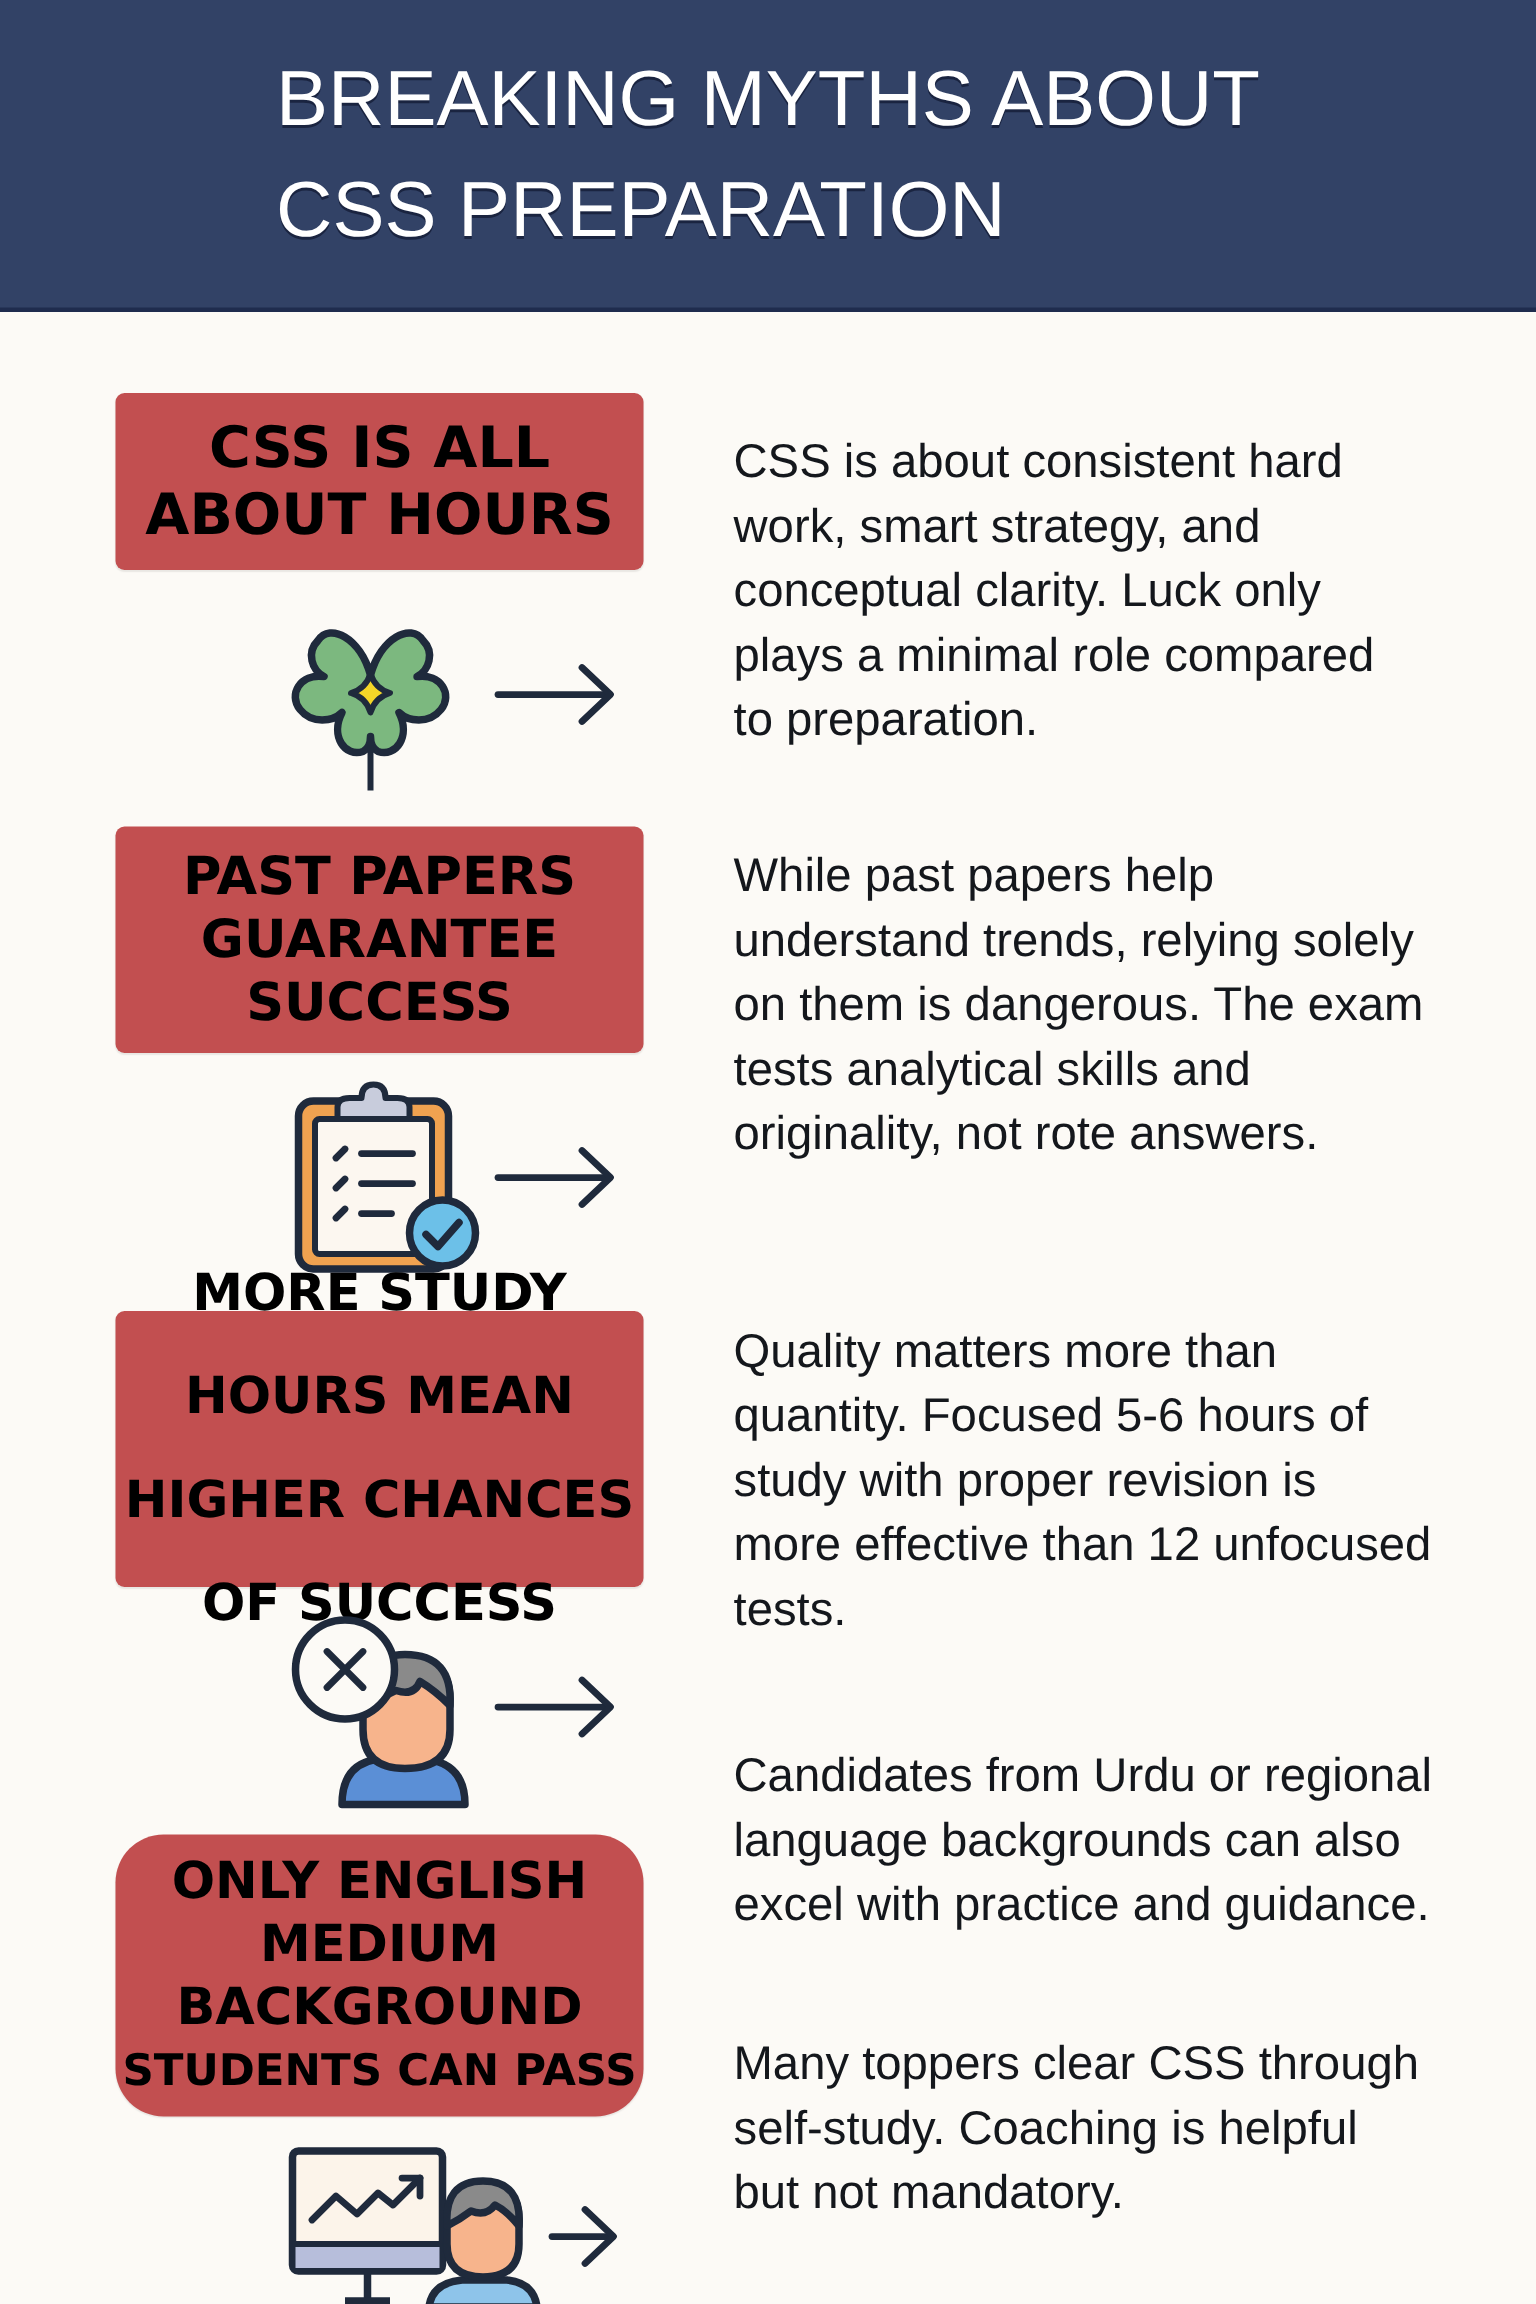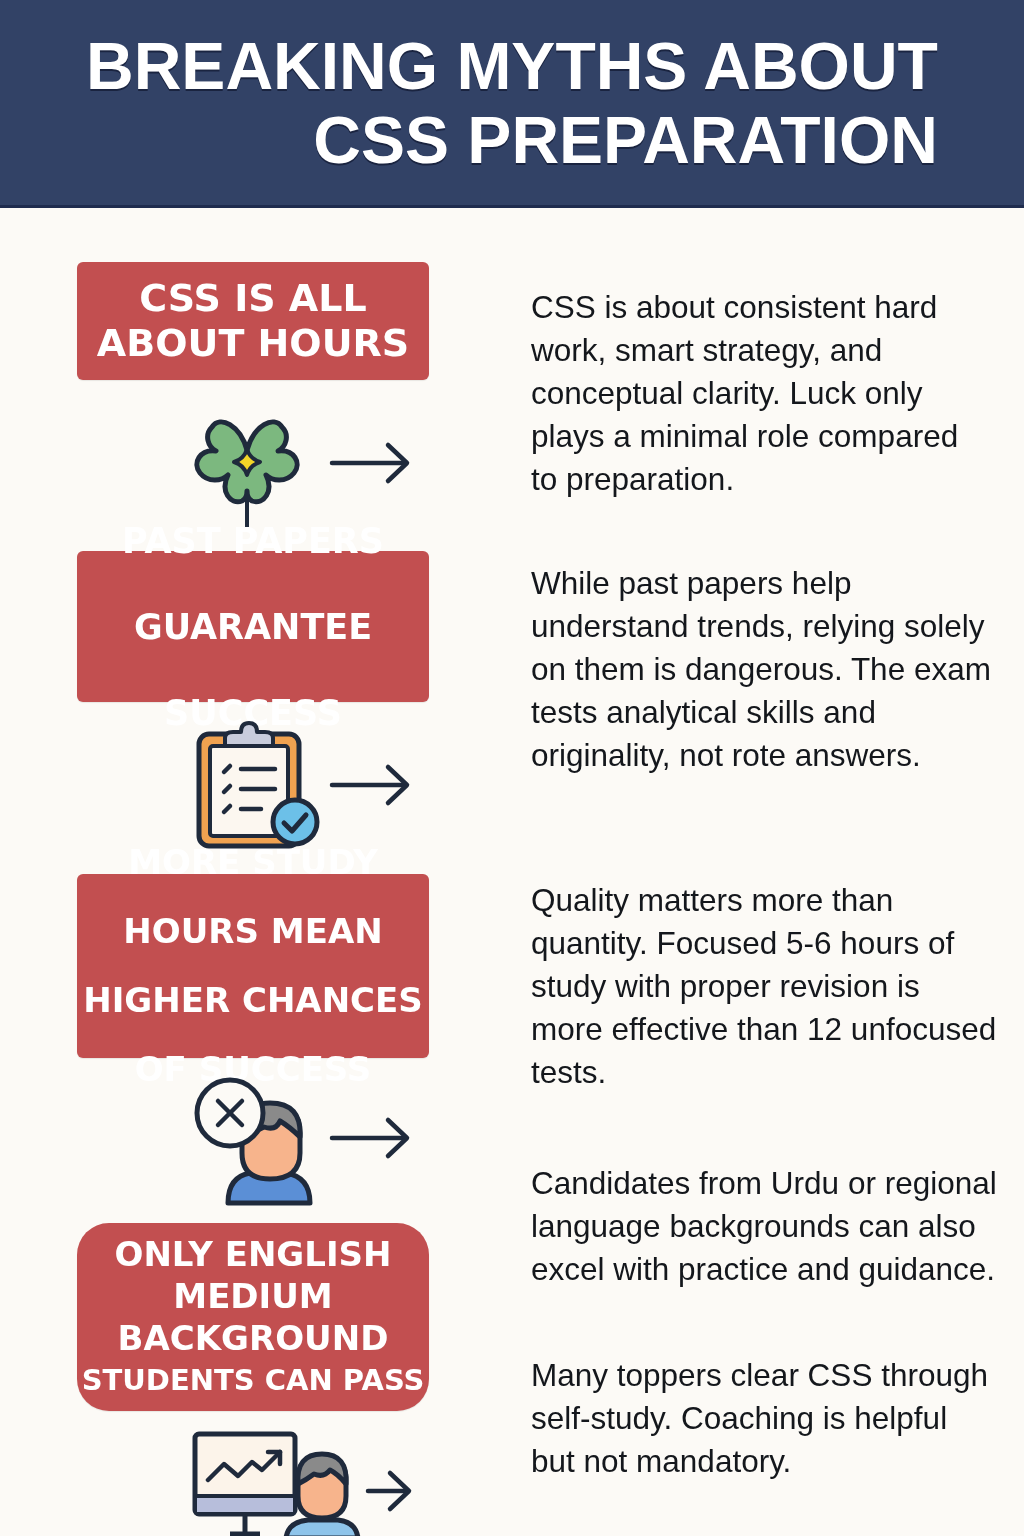--- a/index.html
+++ b/index.html
@@ -9,40 +9,40 @@
     font-family:"DejaVu Sans", "Liberation Sans", sans-serif;
     position:relative;
   }
   .header {
     position:absolute; left:0; top:0; width:1024px; height:205px;
     background:#324266;
     border-bottom:3px solid #1f2c4e;
     display:flex; flex-direction:column; align-items:center; justify-content:center;
   }
   .header h1 {
-    margin:0; color:#ffffff; text-align:right;
-    font-family:"Liberation Sans", sans-serif; font-weight:bold;
-    font-size:66px; line-height:74px; letter-spacing:0px;
+    margin:0; color:#ffffff; text-align:left;
+    font-family:"Liberation Sans", sans-serif; font-weight:normal;
+    font-size:52px; line-height:74px; letter-spacing:0px;
     text-shadow:0 2px 0 #1a2440;
   }
   .myth {
     position:absolute; left:77px; width:352px;
     background:#c24f50; border-radius:6px;
     display:flex; flex-direction:column; align-items:center; justify-content:center;
-    color:#ffffff; text-align:center;
+    color:#000000; text-align:center;
     font-family:"DejaVu Sans", sans-serif; font-weight:bold;
     box-shadow:0 1px 1px rgba(0,0,0,0.08);
   }
   .myth span { display:block; white-space:nowrap; }
   .fact {
     position:absolute; left:489px; width:520px;
     color:#14171c; font-family:"Liberation Sans", sans-serif;
     font-size:31.5px; line-height:43px;
   }
-  .fact span { display:block; white-space:nowrap;margin-left:42px; }
+  .fact span { display:block; white-space:nowrap; }
   .icon { position:absolute; }
   .arrow { position:absolute; }
 </style>
 </head>
 <body>
 
 <div class="header">
   <h1>
     <span style="display:block">BREAKING MYTHS ABOUT</span>
     <span style="display:block">CSS PREPARATION</span>
@@ -65,21 +65,21 @@
   <polyline points="60,5 79,23 60,41" fill="none" stroke="#1f2a3c" stroke-width="4.5" stroke-linecap="round" stroke-linejoin="round"></polyline>
 </svg>
 <div class="fact" style="top:286px;">
   <span>CSS is about consistent hard</span>
   <span>work, smart strategy, and</span>
   <span>conceptual clarity. Luck only</span>
   <span>plays a minimal role compared</span>
   <span>to preparation.</span>
 </div>
 
-<div class="myth" style="top:551px; height:151px; font-size:35px; line-height:42px;gap:44px;">
+<div class="myth" style="top:551px; height:151px; font-size:35px; line-height:42px;">
   <span>PAST PAPERS</span>
   <span>GUARANTEE</span>
   <span>SUCCESS</span>
 </div>
 <svg class="icon" style="left:195px; top:720px;" width="128" height="130" viewBox="0 0 128 130">
   <rect x="4" y="14" width="100" height="112" rx="10" fill="#f0a250" stroke="#1f2a3c" stroke-width="5"></rect>
   <rect x="15" y="26" width="78" height="90" rx="3" fill="#fcf7f0" stroke="#1f2a3c" stroke-width="4"></rect>
   <path d="M30,26 L30,18 Q30,12 38,12 L46,12 Q46,3 54,3 Q62,3 62,12 L70,12 Q78,12 78,18 L78,26 Z" fill="#c8ccdc" stroke="#1f2a3c" stroke-width="4" stroke-linejoin="round"></path>
   <g stroke="#1f2a3c" stroke-width="4.5" stroke-linecap="round">
     <line x1="29" y1="52" x2="35" y2="46"></line>

